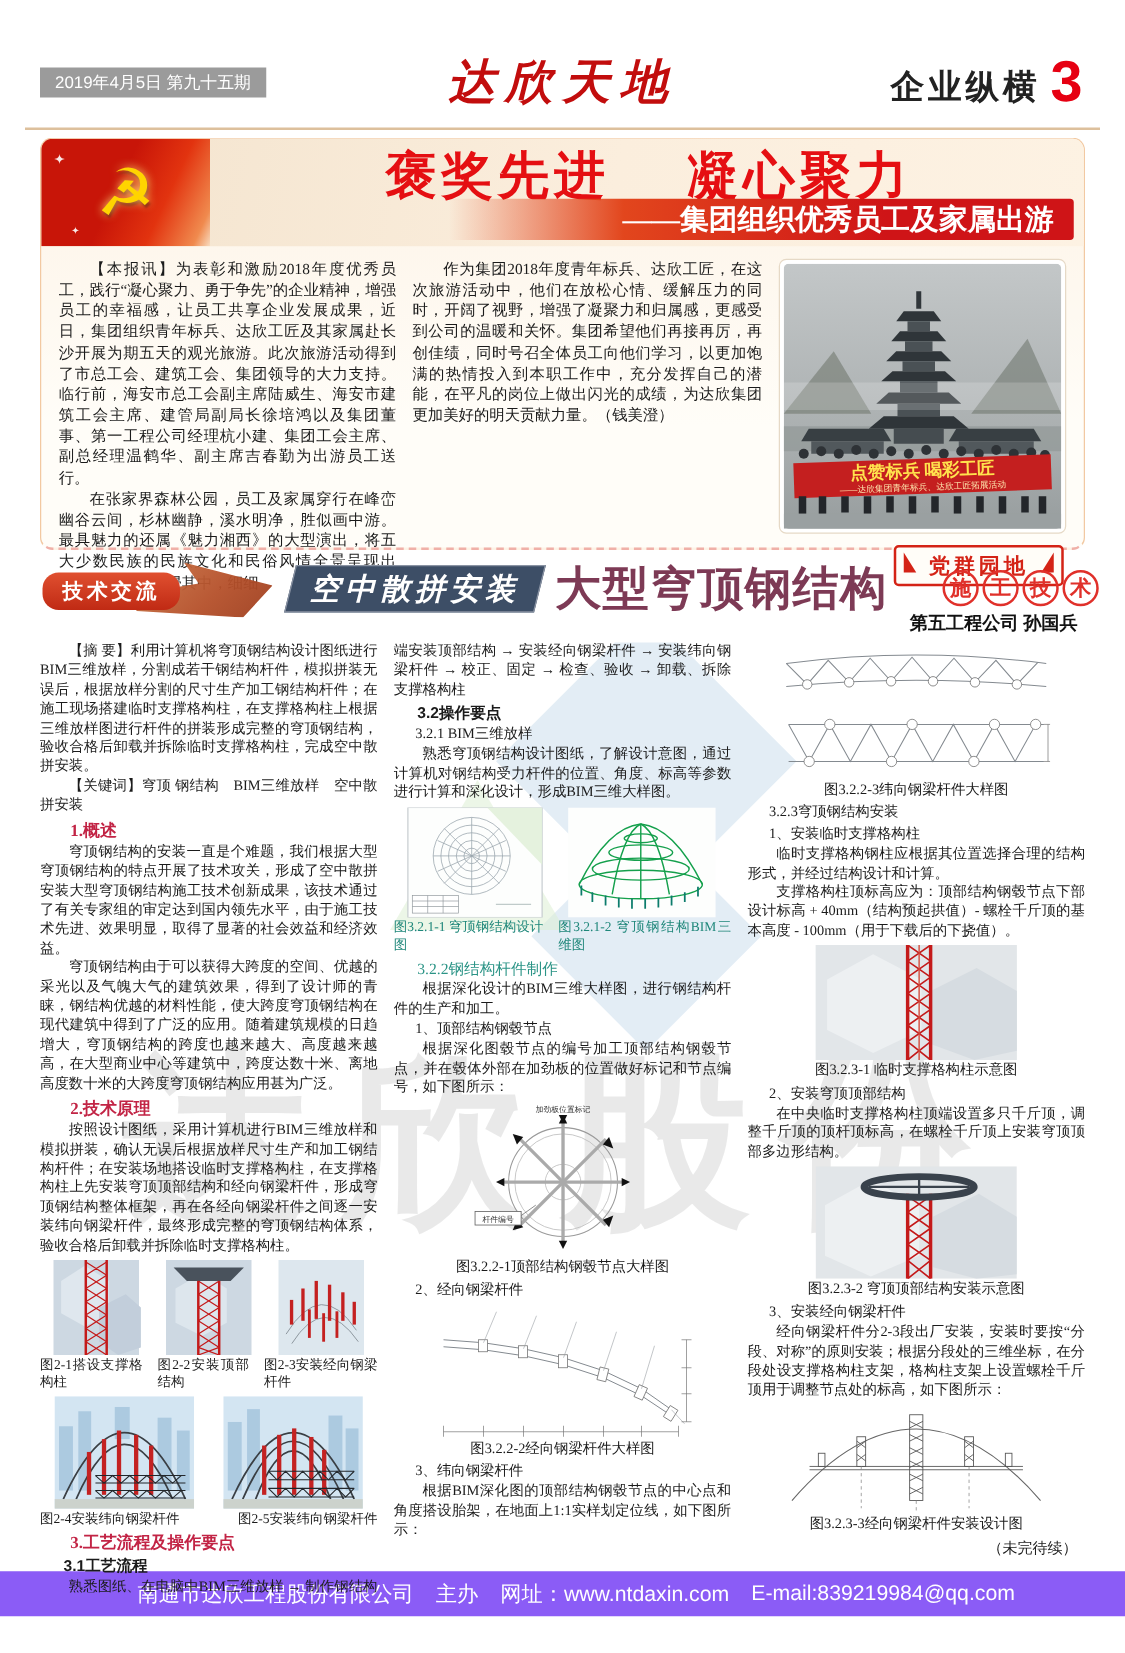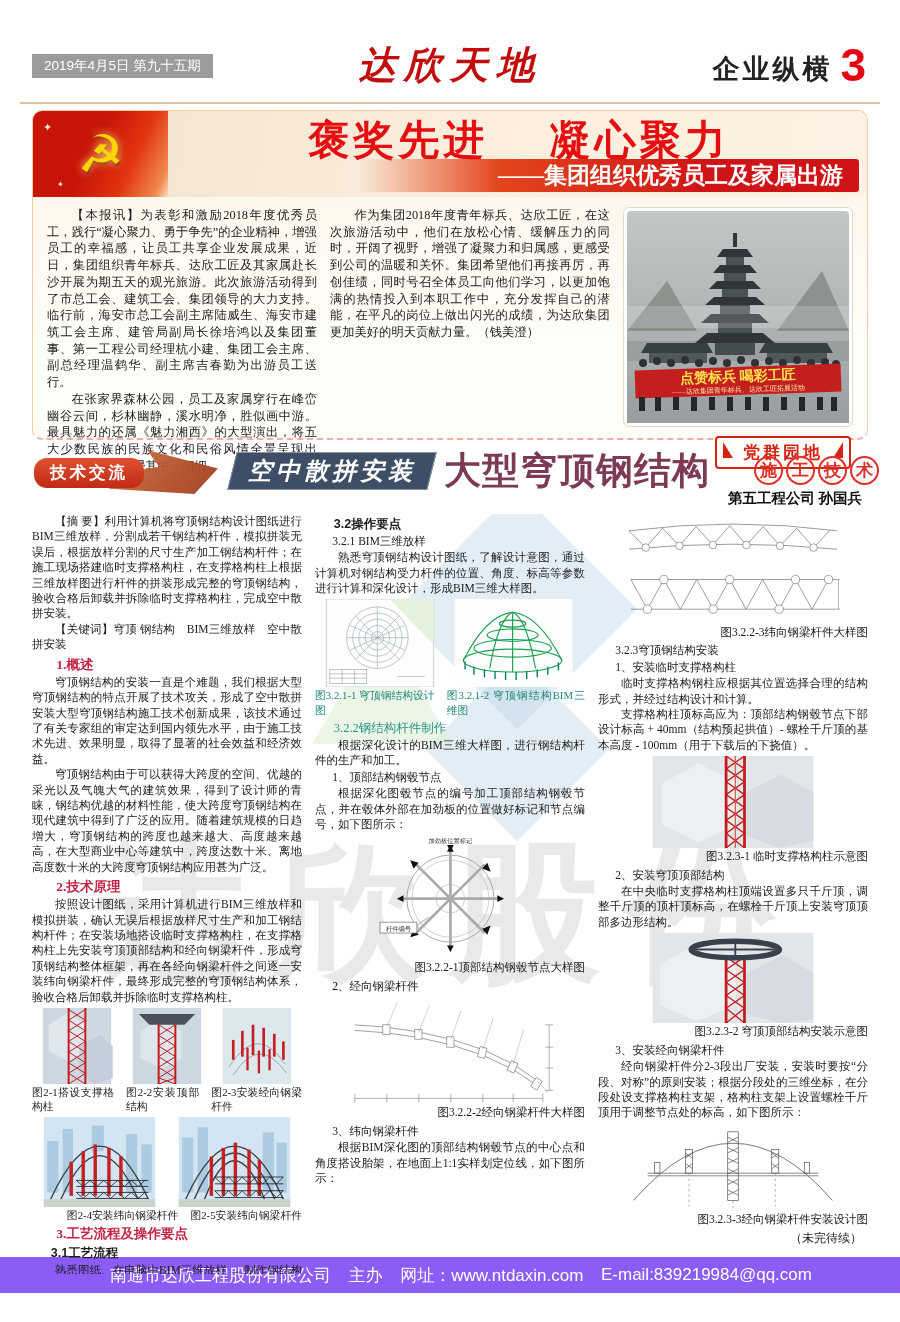--- a/index.html
+++ b/index.html
@@ -52,23 +52,23 @@
   .wm-d1 { width:170px; height:170px; left:400px; top:10px; }
   .wm-d2 { width:130px; height:130px; left:420px; top:170px; }
   .wm-tri { position:absolute; left:280px; top:110px; width:0; height:0; border-left:70px solid transparent; border-right:70px solid transparent; border-bottom:120px solid #ddeed3; opacity:.55; z-index:0; }
   .col { position:relative; z-index:1; flex:1; font-size:11.5px; line-height:1.34; text-align:justify; color:#1b1b1b; overflow:hidden; }
   .col p { text-indent:2em; }
   .h-red { color:#c22445; font-weight:bold; font-size:13.5px; padding-left:1.8em; margin:3px 0 1px; }
   .h-bold { font-weight:bold; font-size:12.5px; font-family:"Liberation Sans",sans-serif; padding-left:1.5em; margin:2px 0 1px; }
   .h-plain { padding-left:1.5em; margin:1px 0; }
   .h-teal { color:#2b9486; font-size:12.5px; padding-left:1.5em; margin:2px 0 1px; }
   .item { padding-left:1.5em; margin:1px 0; }
-  .cap { font-size:11.5px; text-align:right; margin:1px 0 3px; text-indent:0 !important; }
+  .cap { font-size:11.5px; text-align:center; margin:1px 0 3px; text-indent:0 !important; }
   .figrow { display:flex; gap:4px; justify-content:center; margin-top:3px; }
-  .caps3 { display:flex; gap:12px; justify-content:flex-end; font-size:10.8px; margin:1px 0 3px; }
+  .caps3 { display:flex; gap:12px; justify-content:space-between; font-size:10.8px; margin:1px 0 3px; }
   .tbc { text-align:right; font-size:12px; padding-right:6px; }
   svg { display:block; }
 
   
   .footer { position:absolute; left:0; right:0; top:1257px; height:36px; background:#8b5cf6; color:#fff; display:flex; align-items:center; justify-content:space-between; padding:0 88px 0 110px; font-size:17px; font-family:"Liberation Sans",sans-serif; }
 </style>
 </head>
 <body>
 
 <div class="masthead">
@@ -302,20 +302,21 @@
     <div class="caps3">
       <span>图2-4安装纬向钢梁杆件</span>
       <span>图2-5安装纬向钢梁杆件</span>
     </div>
     <div class="h-red">3.工艺流程及操作要点</div>
     <div class="h-bold">3.1工艺流程</div>
     <p>熟悉图纸、在电脑中BIM三维放样 → 制作钢结构杆件 → 搭设临时支撑格构柱 → 在中央格构柱顶</p>
   </div>
 
   <div class="col">
+    <p style="text-indent:0;">端安装顶部结构 → 安装经向钢梁杆件 → 安装纬向钢梁杆件 → 校正、固定 → 检查、验收 → 卸载、拆除支撑格构柱</p>
     <div class="h-bold">3.2操作要点</div>
     <div class="h-plain">3.2.1 BIM三维放样</div>
     <p>熟悉穹顶钢结构设计图纸，了解设计意图，通过计算机对钢结构受力杆件的位置、角度、标高等参数进行计算和深化设计，形成BIM三维大样图。</p>
     <div class="figrow">
       <svg width="122" height="88" viewBox="0 0 122 100">
         <rect width="122" height="100" fill="#fdfefd" stroke="#c2c8cc"></rect>
         <polygon points="72,0 122,0 122,52" fill="#e2f1da" opacity="0.9"></polygon>
         <g stroke="#9aa5ad" fill="none" stroke-width="0.7">
           <circle cx="58" cy="44" r="7"></circle>
             <circle cx="58" cy="44" r="14"></circle>

